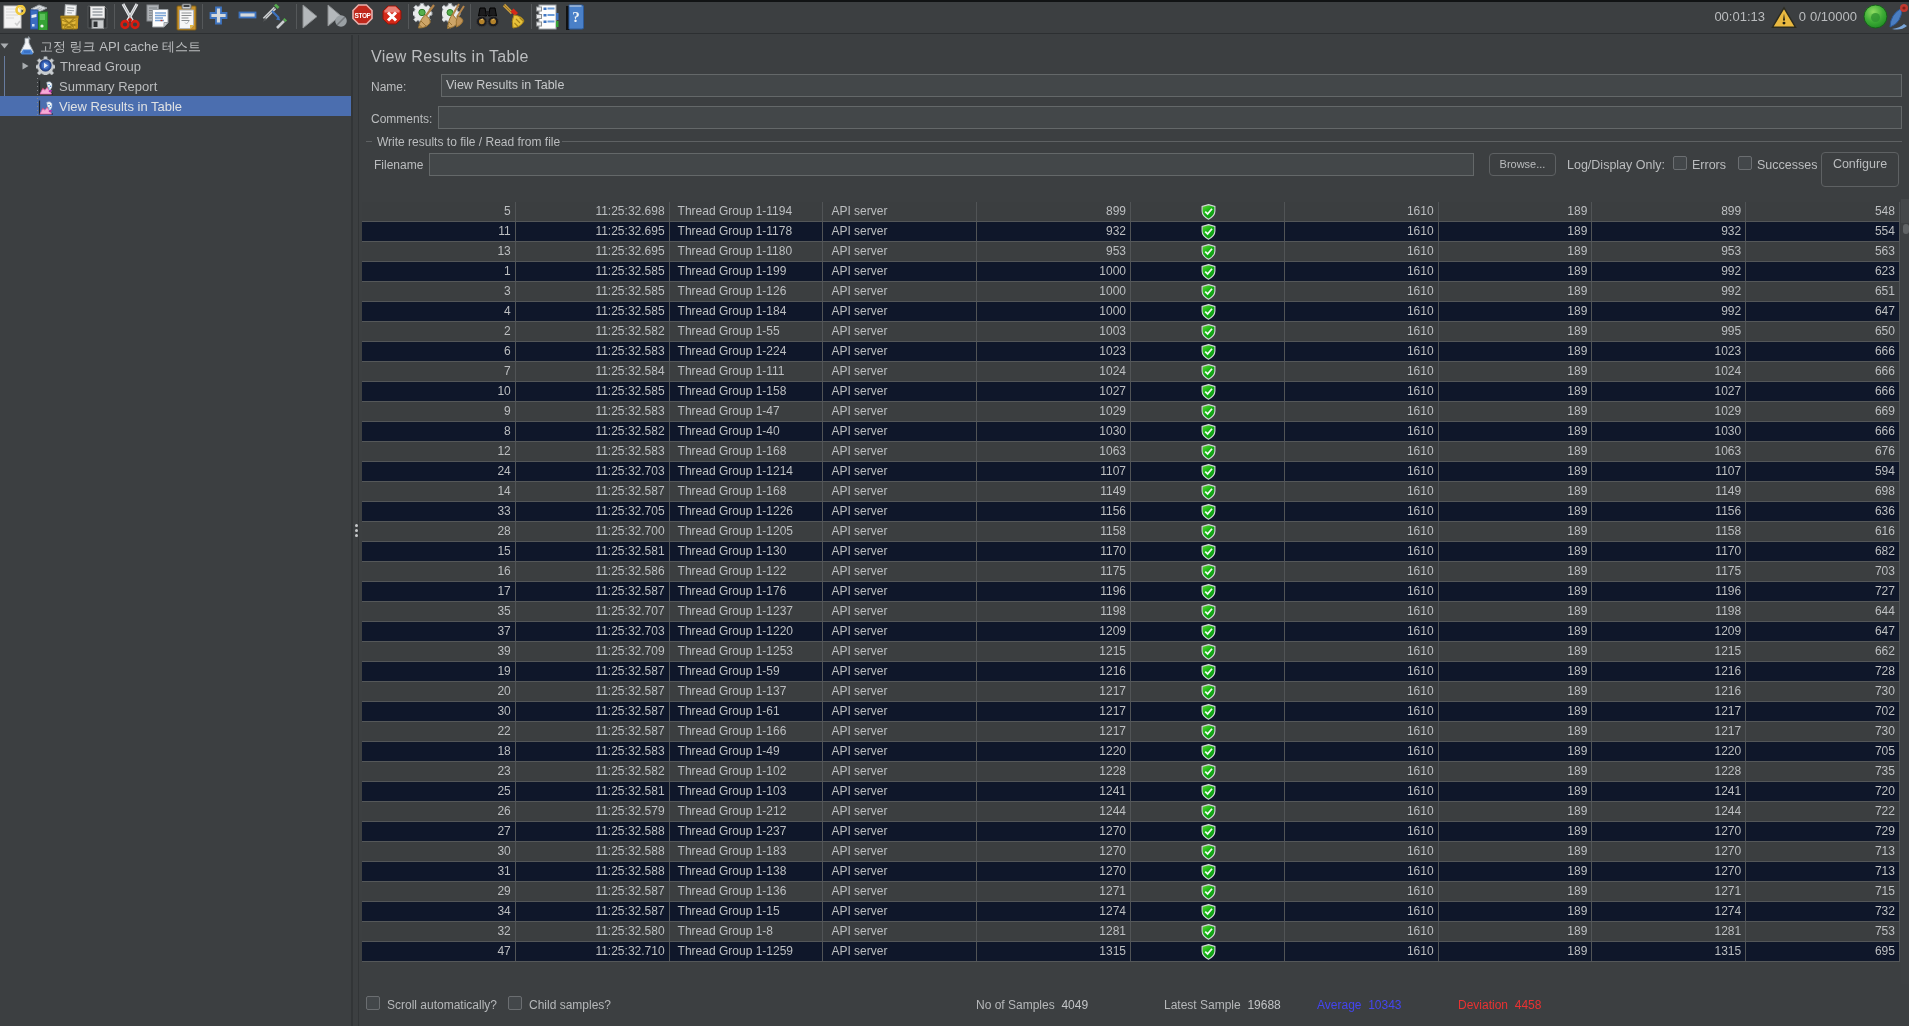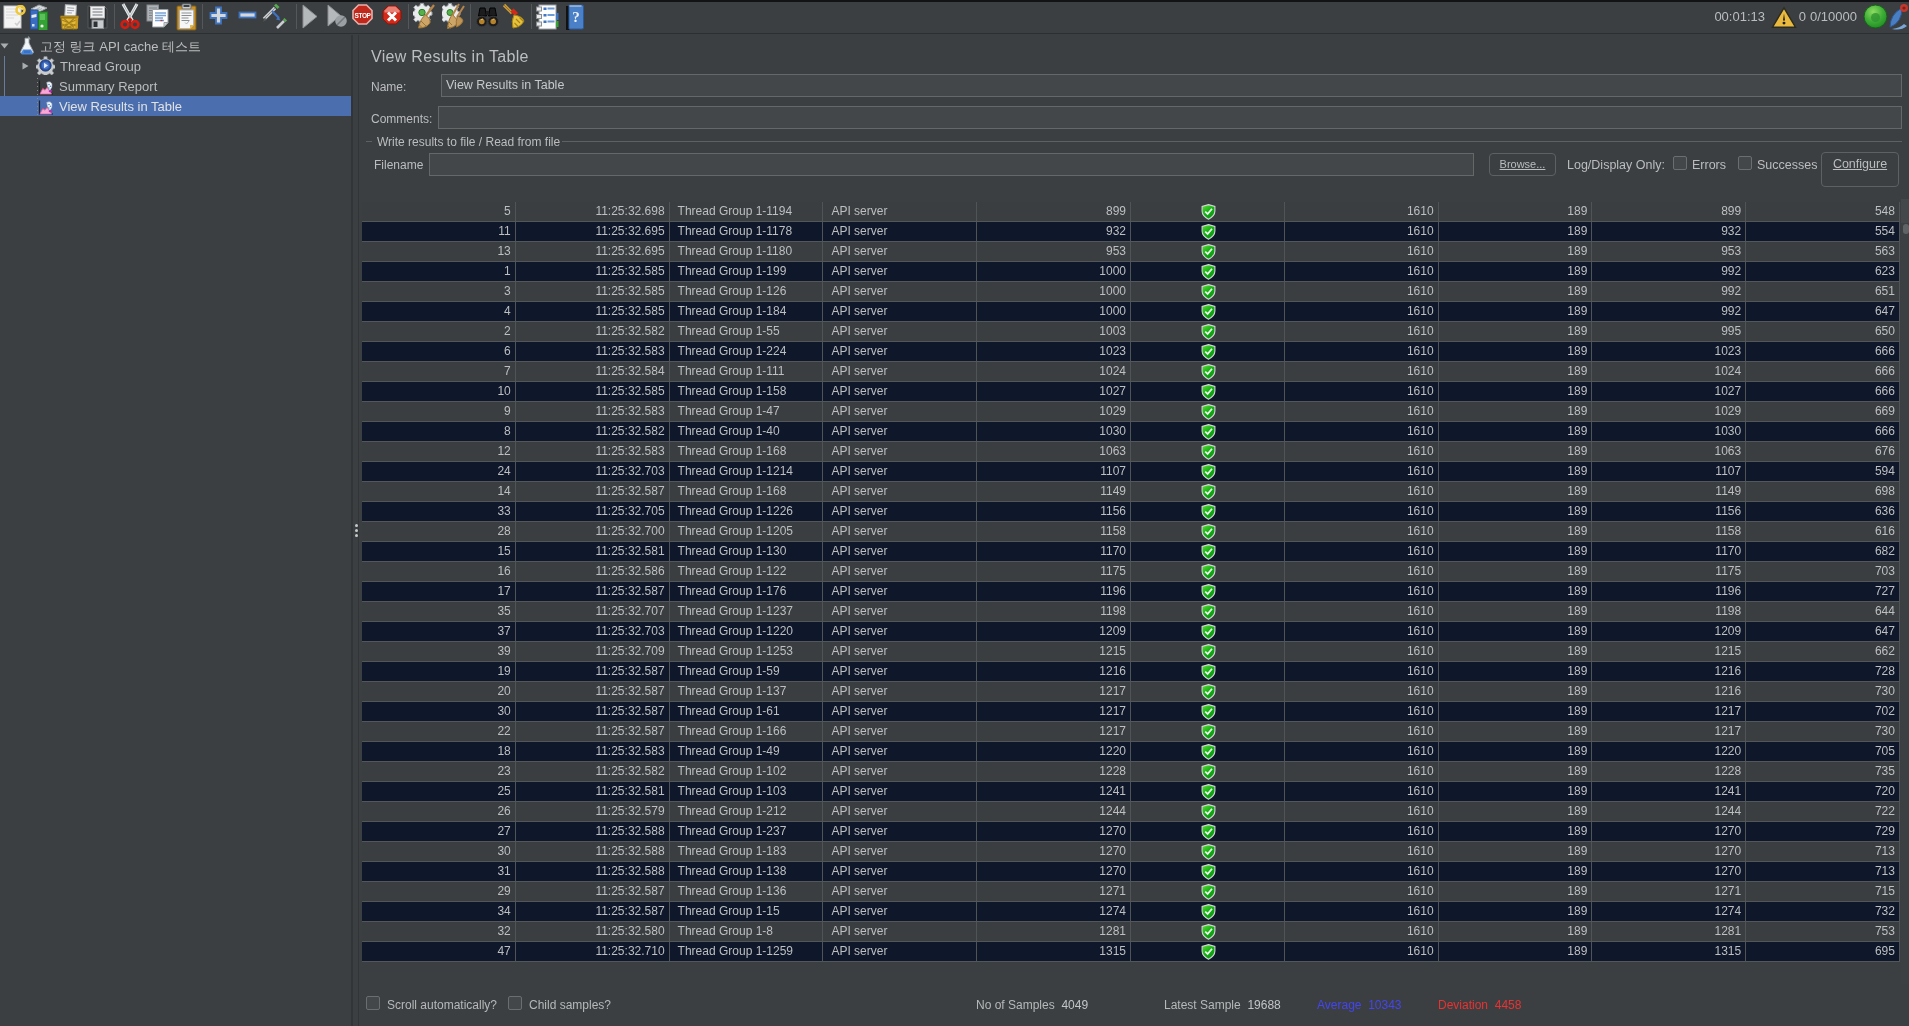--- a/index.html
+++ b/index.html
@@ -21,21 +21,21 @@
 .sdot { position:absolute; left:2px; width:3px; height:3px; background:#c6c8ca; border-radius:50%; }
 
 #main { position:absolute; left:359px; top:35px; width:1550px; height:991px; background:#3c3f41; }
 #title { position:absolute; left:12px; top:13px; font-size:16px; letter-spacing:0.3px; color:#bcbec0; }
 .lbl { position:absolute; font-size:12px; color:#bbbdbf; }
 .field { position:absolute; background:#434749; border:1px solid #646869; }
 .field .txt { font-size:12.5px; color:#c6c8ca; line-height:21px; padding-left:4px; }
 #grpline1 { position:absolute; left:7px; top:106px; width:6px; height:1px; background:#5e6163; }
 #grpline2 { position:absolute; left:203px; top:106px; width:1340px; height:1px; background:#5e6163; }
 .btn { position:absolute; background:#3c3f41; border:1px solid #5e6163; border-radius:4px;
-  font-size:12px; color:#bbbdbf; text-align:center;text-decoration:underline; }
+  font-size:12px; color:#bbbdbf; text-align:center; }
 .cb { position:absolute; width:14px; height:14px; background:#43474a; border:1px solid #6b6e71; border-radius:2px; }
 
 #table { position:absolute; left:3px; top:164px; width:1538px; }
 #thead { display:flex; height:24px; background:#45484a; border-bottom:1px solid #2a2d2f; }
 .th { width:153.8px; font-size:12px; color:#b8babc; text-align:center; line-height:24px;
   border-right:1px solid #2e3133; }
 .th.last { border-right:none; width:153.8px; }
 .arr { font-size:13px; color:#c6c8ca; }
 #tbody { margin-top:3px; }
 .tr { display:flex; height:20px; border-bottom:1px solid #545759; }
@@ -47,21 +47,21 @@
 .td.l { text-align:left; padding-left:8px; }
 .td.c { text-align:center; }
 .td.last { }
 
 #sbar { position:absolute; left:1542px; top:188px; width:8px; height:761px; background:#3d4042; }
 #scorner { position:absolute; left:1542px; top:164px; width:8px; height:24px; background:#45484a; }
 #sthumb { position:absolute; left:1544px; top:189px; width:6px; height:10px; background:#606365; border-radius:3px; }
 
 .bb { position:absolute; font-size:12px; color:#b6b8ba; }
 .blue { color:#4445f0; }
-.red { color:#e93232; }
+.red { color:#e93232;margin-left:20px; }
 </style></head>
 <body>
 <div style="position:absolute;left:0;top:0;width:1909px;height:2px;background:#111314;z-index:5"></div>
 <div id="toolbar">
 <svg style="position:absolute;left:3px;top:5px" width="24" height="24" viewBox="0 0 24 24">
       <rect x="1" y="1" width="17" height="22" fill="#f4f4f4" stroke="#c8c8c8"></rect>
 <path d="M3 4 h12 M3 7 h10 M3 10 h12 M3 13 h8" stroke="#d8d8d8"></path>
 <path d="M12 18 l2 2 3-4" stroke="#cfcfcf" fill="none" stroke-width="1.6"></path>
 <circle cx="17.5" cy="5" r="4" fill="none" stroke="#f0c83c" stroke-width="2.6"></circle>
 <path d="M16 3.5 a4 4 0 0 1 4 1" stroke="#fadf7a" fill="none" stroke-width="2"></path>

